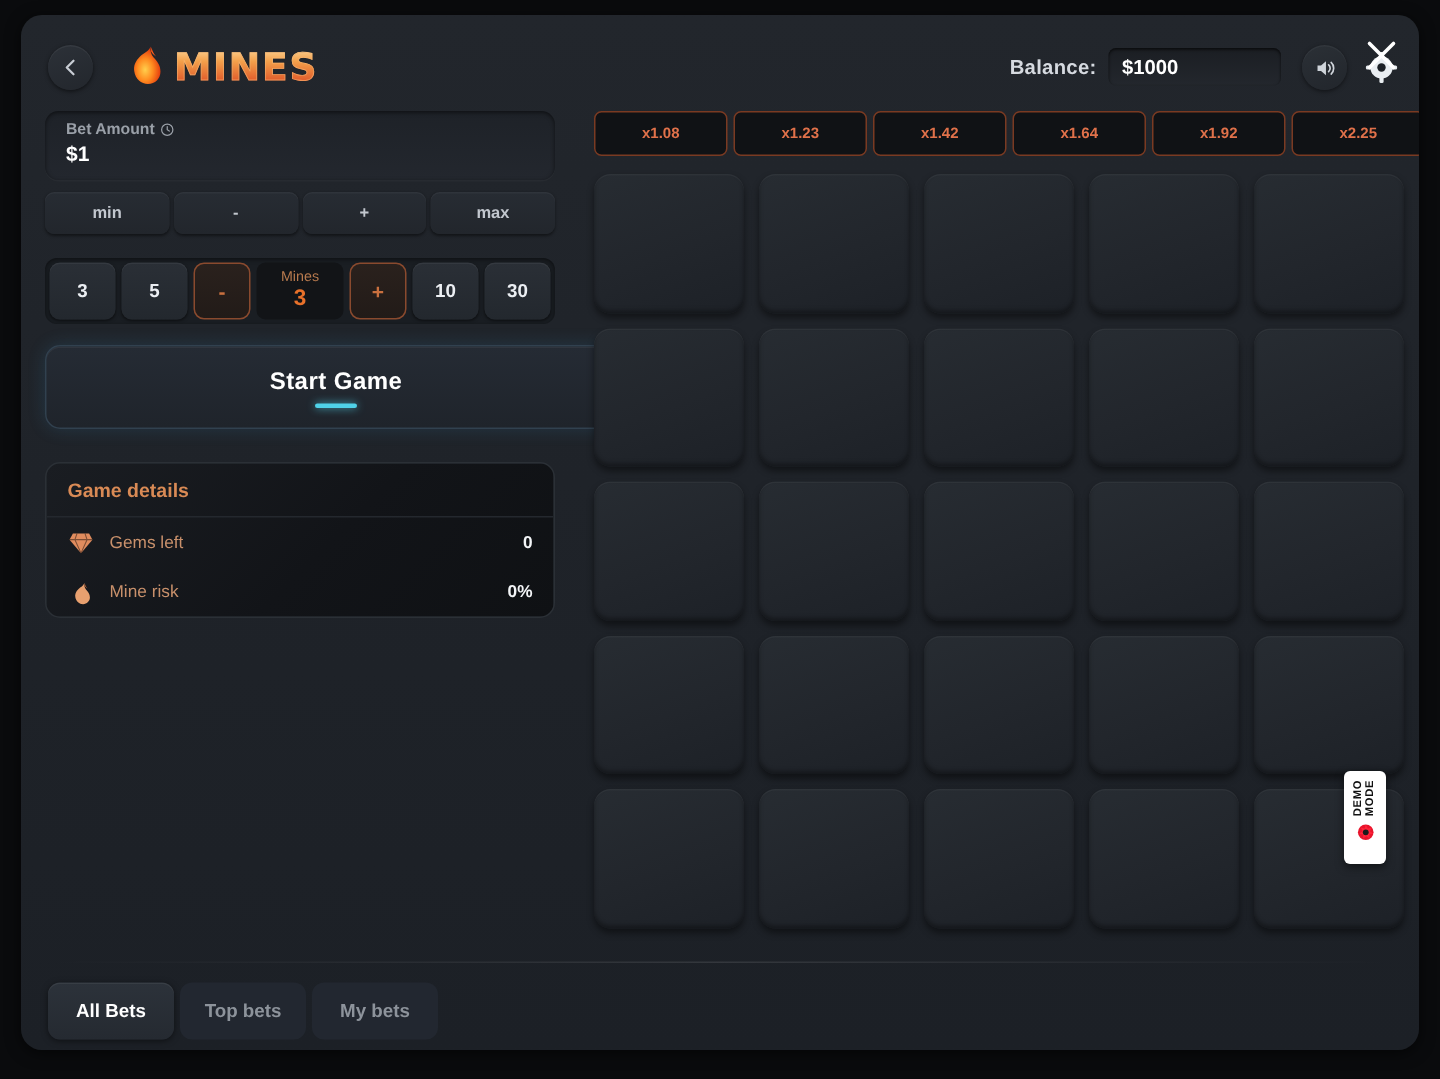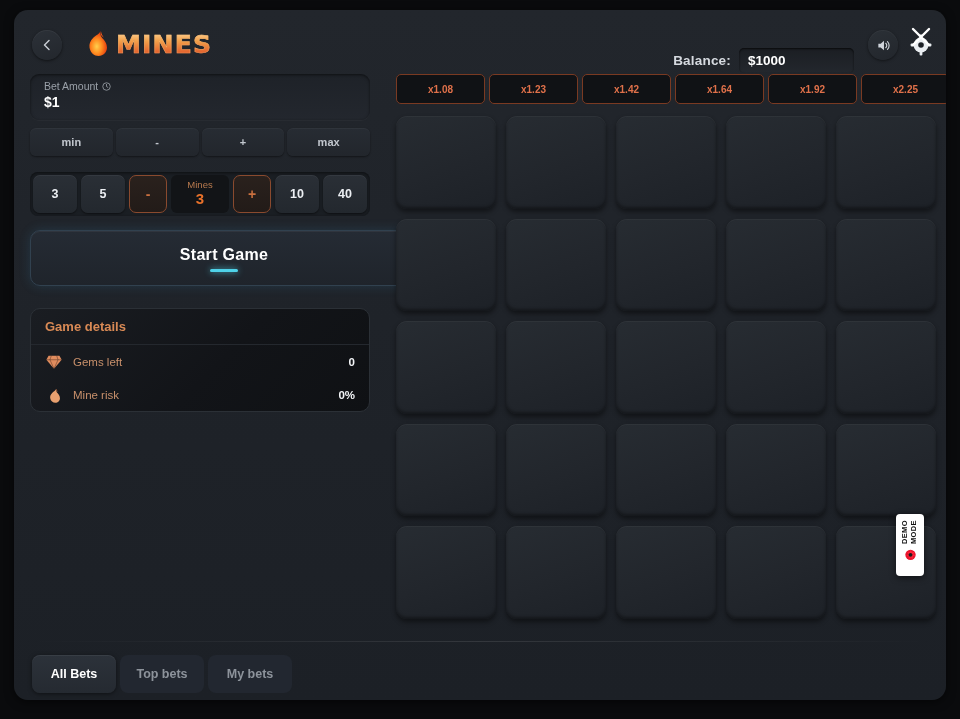--- a/index.html
+++ b/index.html
@@ -66,21 +66,21 @@
     background: linear-gradient(180deg, #ffdfa8 0%, #f3a04a 38%, #d9411f 100%);
     -webkit-background-clip: text;
     background-clip: text;
     color: transparent;
     -webkit-text-stroke: 0.6px rgba(255,190,120,.55);
     font-family: "DejaVu Sans", sans-serif;
   }
 
   .balance-box {
     position: absolute;
-    right: 92px; top: 38px;
+    right: 92px; top: 22px;
     display: flex; align-items: center; gap: 8px;
   }
   .balance-label {
     font-size: 13.5px;
     font-weight: 700;
     color: #d6dae0;
     letter-spacing: .2px;
   }
   .balance-pill {
     width: 115px; height: 25px;
@@ -157,21 +157,21 @@
     height: 46px;
     border-radius: 9px;
     background: linear-gradient(180deg, #1e2228, #23272e);
     box-shadow: inset 0 1px 3px rgba(0,0,0,.55), 0 1px 0 rgba(255,255,255,.03);
     padding: 6px 14px 0 14px;
     margin-bottom: 8px;
   }
   .bet-label {
     font-size: 10.5px;
     color: #9aa0a8;
-    display: flex; align-items: center; gap: 4px;
+    display: flex; align-items: center; gap: 4px; font-weight: bold;
   }
   .bet-value {
     font-size: 14px;
     font-weight: 700;
     color: #ffffff;
     margin-top: 2px;
   }
 
   .bet-steps {
     display: flex;
@@ -488,21 +488,21 @@
       <div class="mines-row">
         <div class="mines-preset">3</div>
         <div class="mines-preset">5</div>
         <div class="mines-step">-</div>
         <div class="mines-center">
           <span class="mines-center-label">Mines</span>
           <span class="mines-center-value">3</span>
         </div>
         <div class="mines-step">+</div>
         <div class="mines-preset">10</div>
-        <div class="mines-preset">40</div>
+        <div class="mines-preset">30</div>
       </div>
 
       <div class="start-btn">
         <span class="start-btn-text">Start Game</span>
         <span class="start-underline"></span>
       </div>
 
       <div class="details">
         <div class="details-head">Game details</div>
 

